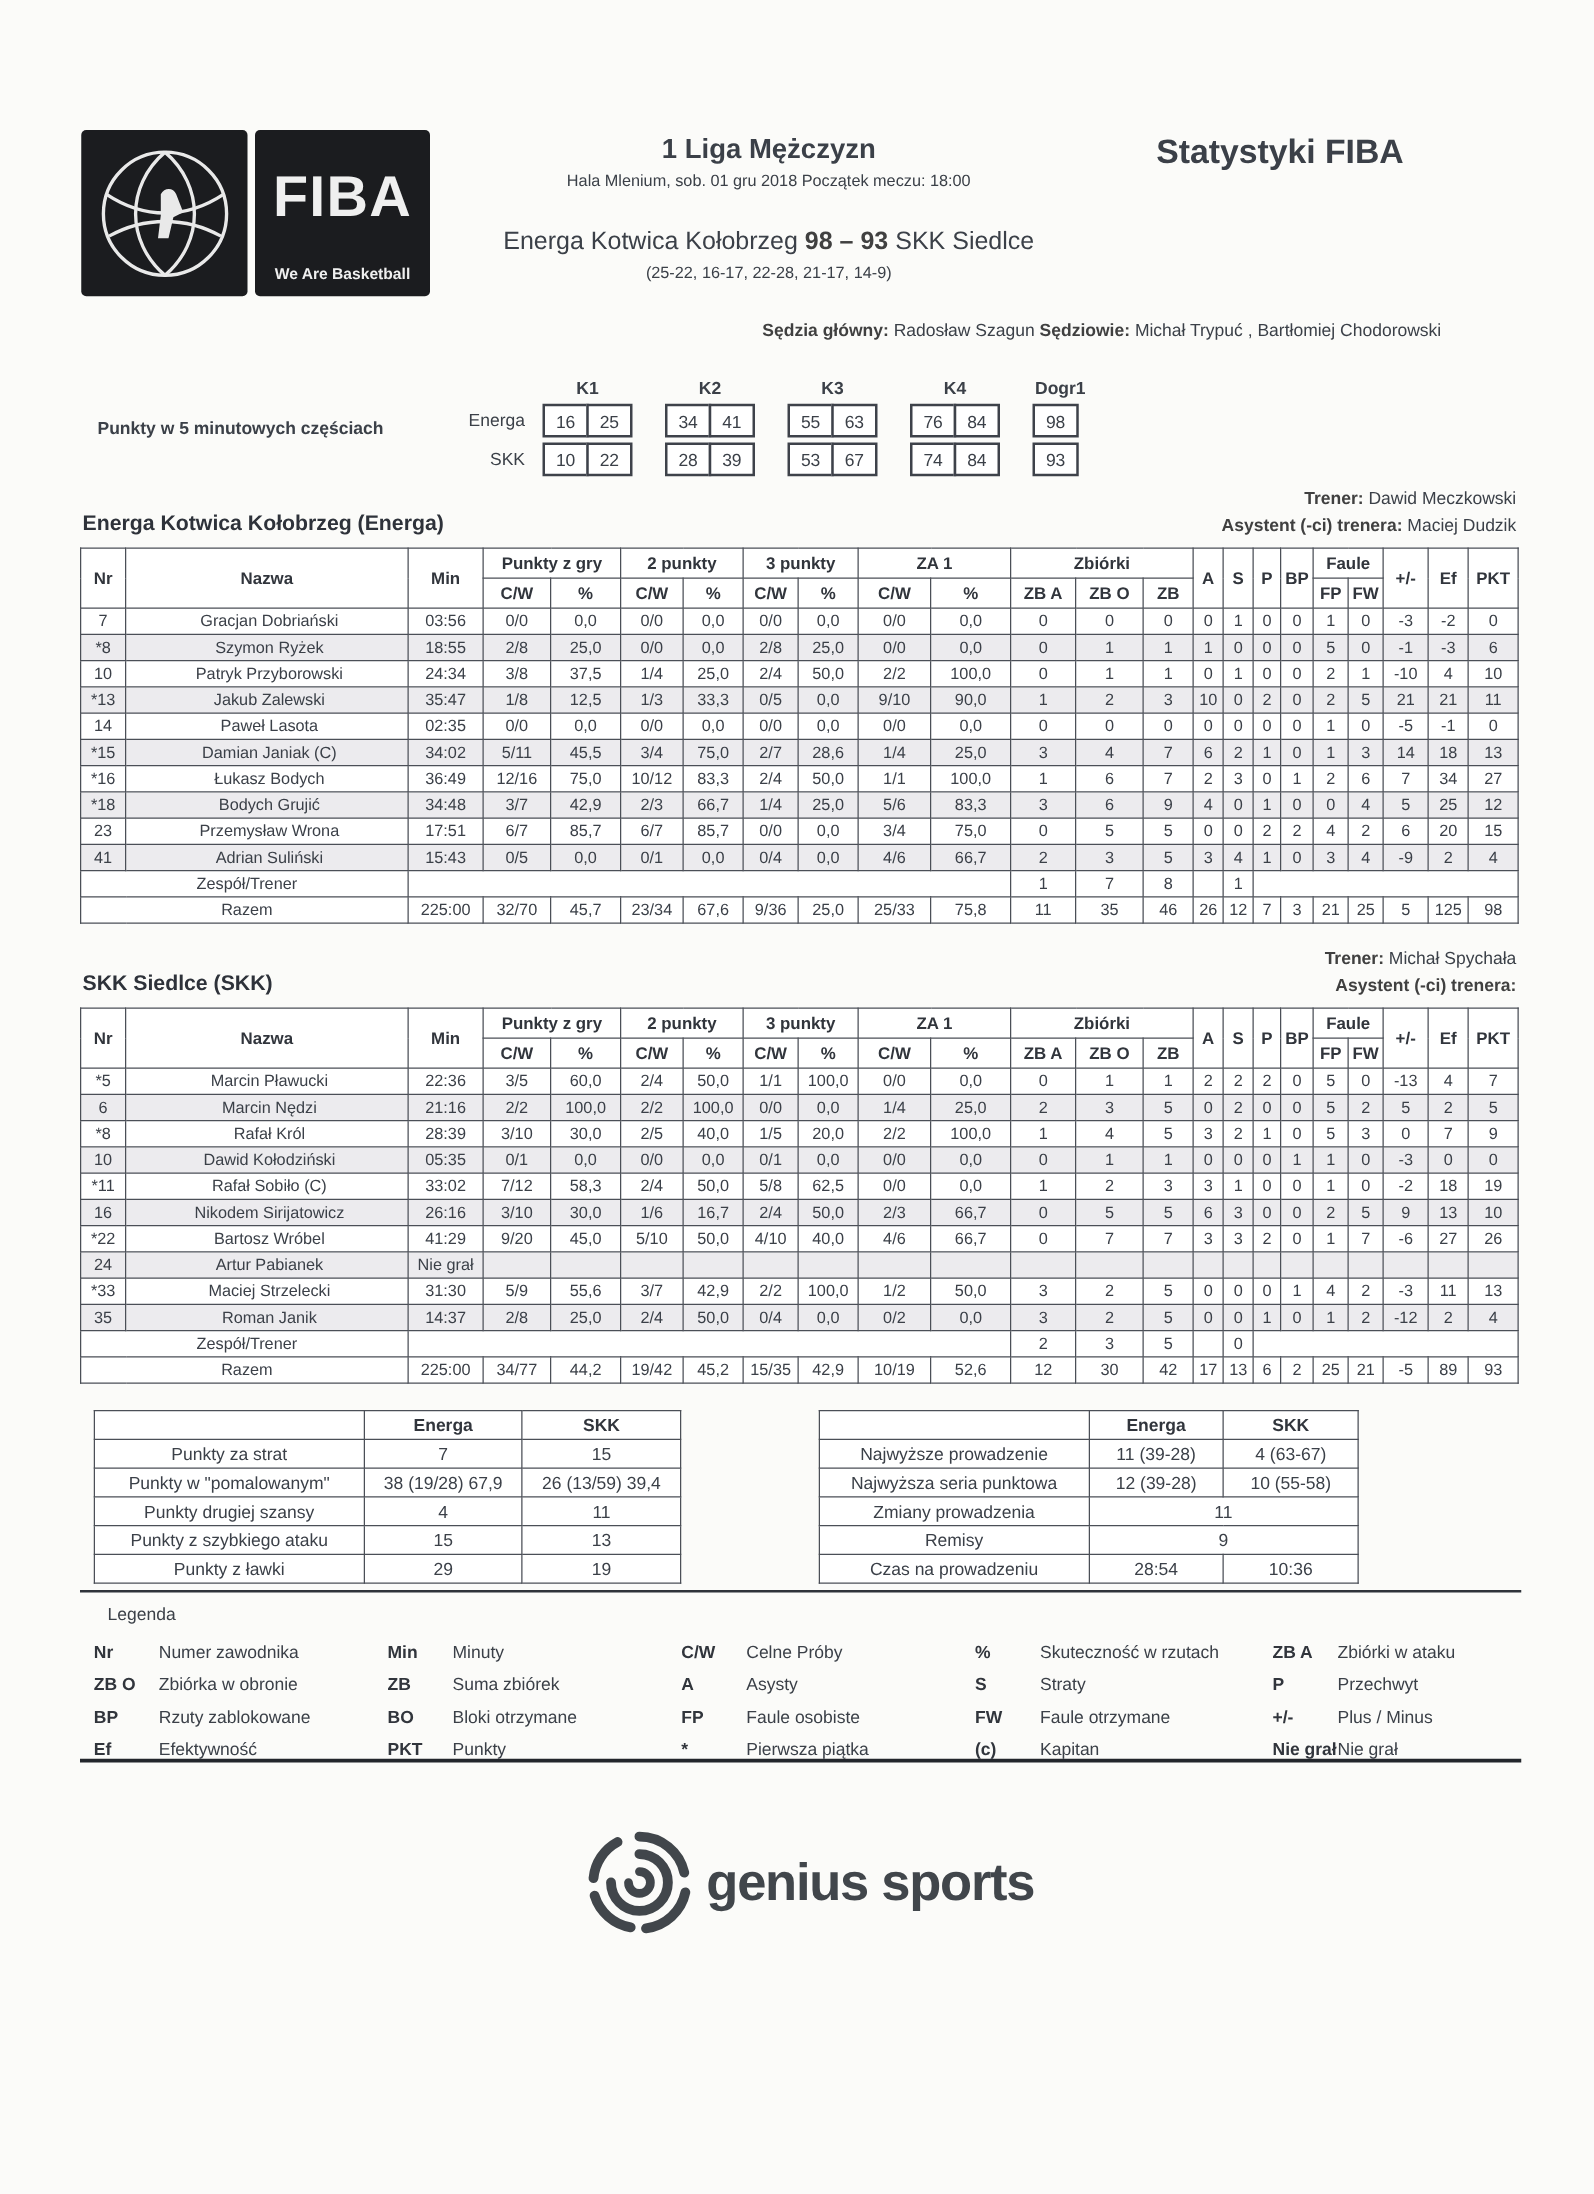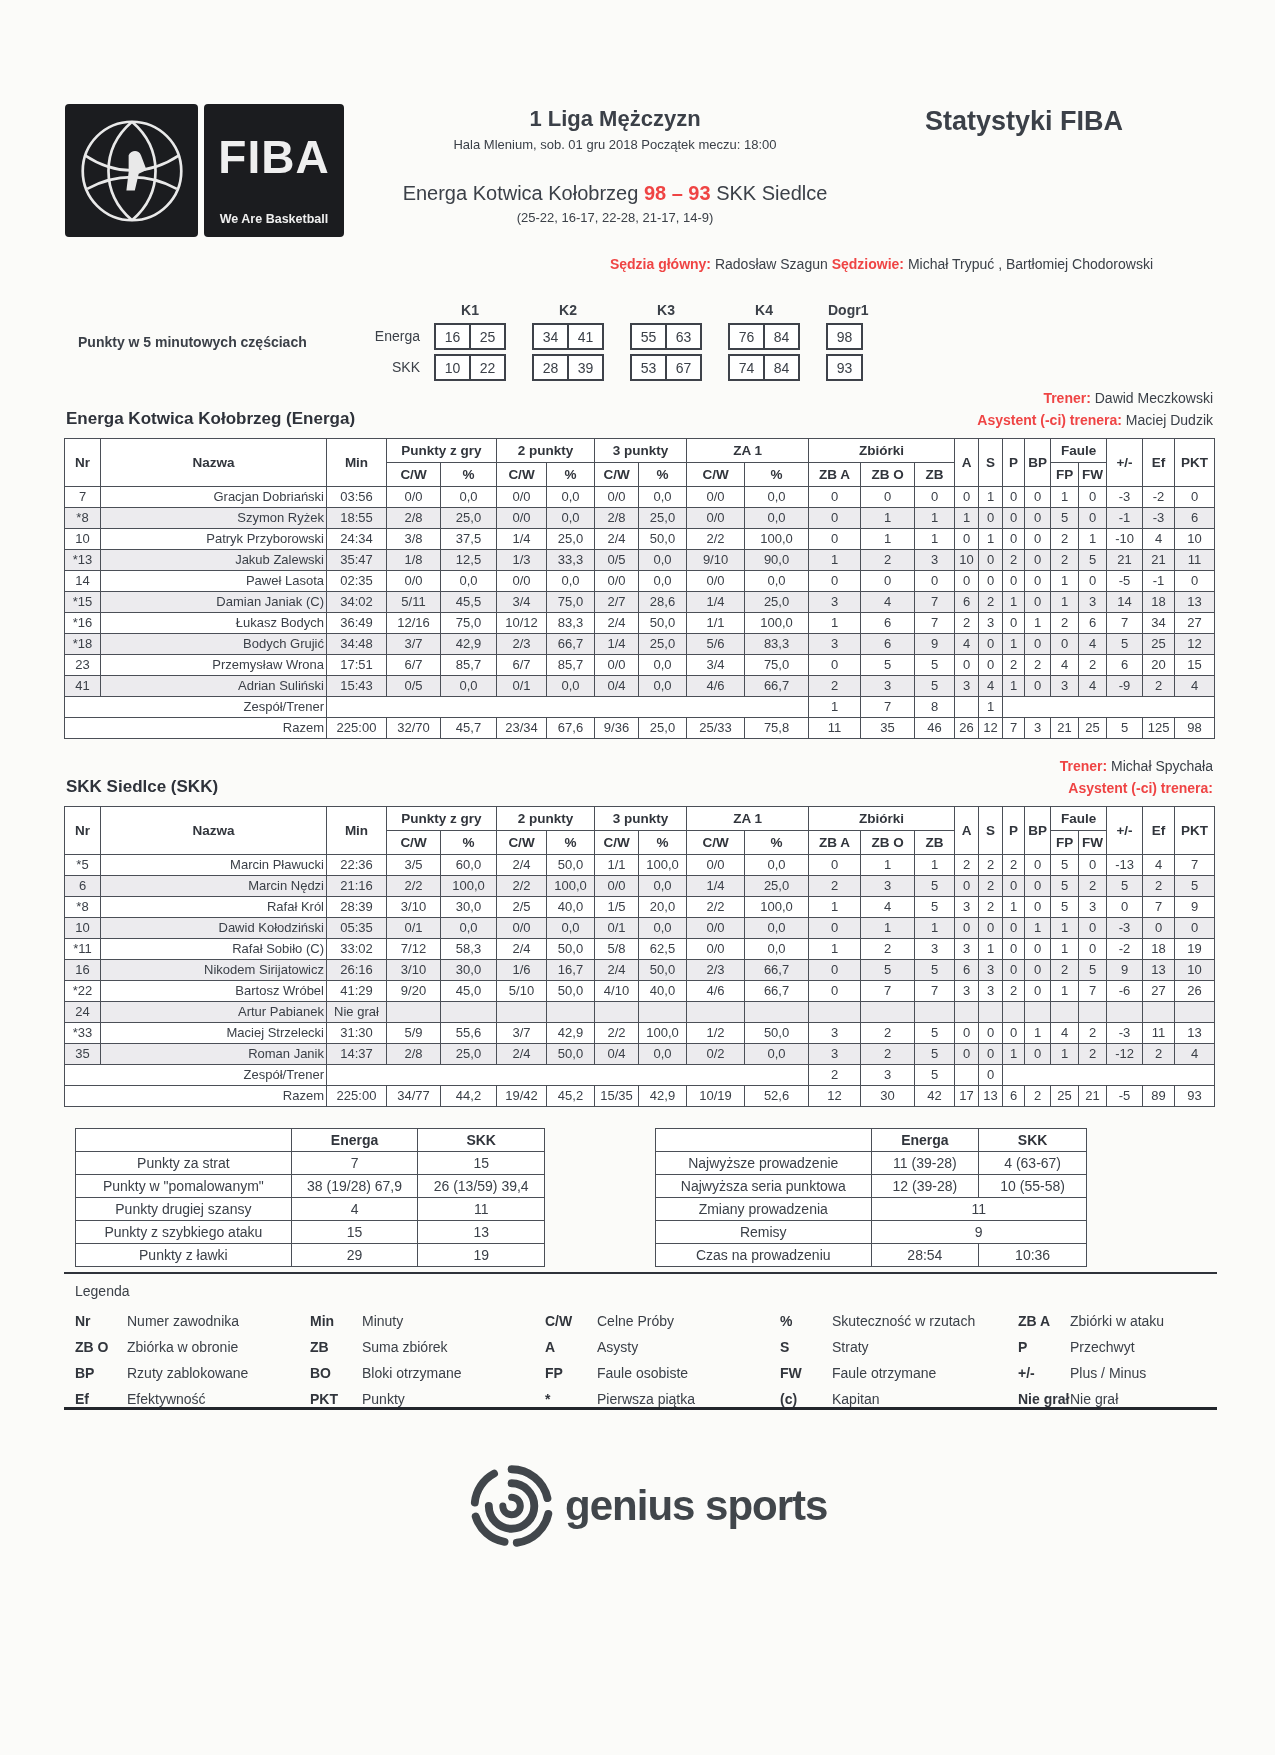--- a/index.html
+++ b/index.html
@@ -4,21 +4,21 @@
 <style>
   :root{
     --ink:#3b4048; --border:#4b4f57; --shade:#ecebee; --paper:#fbfbf9;
     --logo_bg:#1b1c1f; --brand:#41464b; --boxborder:#3e424a;
   }
   html,body{margin:0;padding:0;}
   body{
     width:1275px;height:1755px;position:relative;background:var(--paper);
     color:var(--ink);font-family:"Liberation Sans",sans-serif;overflow:hidden;
   }
-  b{color:#ef4444;}
+  b{color:#404040;}
   
   .fiba-logo{position:absolute;left:65px;top:104px;display:flex;gap:6px;}
   .fiba-ball{width:133px;height:133px;background:var(--logo_bg);border-radius:4px;
     display:flex;align-items:center;justify-content:center;}
   .fiba-block{width:140px;height:133px;background:var(--logo_bg);border-radius:4px;
     position:relative;color:#efefef;text-align:center;}
   .fiba-word{font-size:46px;font-weight:bold;letter-spacing:1px;padding-top:26px;}
   .fiba-tag{position:absolute;bottom:11px;width:100%;font-size:12.5px;font-weight:bold;}
   .hdr-center{position:absolute;left:330px;top:106px;width:570px;text-align:center;}
   .league{font-size:22px;font-weight:bold;}
@@ -47,37 +47,37 @@
   .team-title{position:absolute;left:66px;font-size:17px;font-weight:bold;color:#2e323a;margin:0;}
   .assist-line{position:absolute;right:62px;font-size:14px;}
   .coach-t0{top:390px;} .title-t0{top:409px;} .assist-t0{top:412px;}
   .coach-t1{top:758px;} .title-t1{top:777px;} .assist-t1{top:780px;}
   .tblmount{position:absolute;left:64px;}
   #boxscore-0{top:438px;} #boxscore-1{top:806px;}
   table.boxsc{border-collapse:collapse;table-layout:fixed;width:1150px;background:#fff;}
   table.boxsc th,table.boxsc td{border:1px solid var(--border);font-size:13px;text-align:center;
     padding:0 2px;height:20px;line-height:20px;overflow:hidden;white-space:nowrap;}
   table.boxsc thead th{height:23px;font-weight:bold;font-size:13.5px;color:#31353c;}
-  table.boxsc td.cell-name,table.boxsc td.lbl{text-align:right;padding-left:6px;}
+  table.boxsc td.cell-name,table.boxsc td.lbl{text-align:center;padding-left:6px;}
   table.boxsc tr.shade td{background:var(--shade);}
   
   .lowmount{position:absolute;top:1128px;}
   #lower-left{left:75px;}
   #lower-right{left:655px;}
   table.lt{border-collapse:collapse;background:#fff;}
   #lower-left table.lt{width:470px;}
   #lower-right table.lt{width:432px;}
   table.lt th,table.lt td{border:1px solid var(--border);font-size:14px;height:22px;
     line-height:22px;text-align:center;padding:0 6px;white-space:nowrap;}
   table.lt th{font-weight:bold;color:#31353c;}
   #lower-left td:first-child,#lower-left th:first-child{width:46%;}
   #lower-right td:first-child,#lower-right th:first-child{width:50%;}
   
   .rule-thin{position:absolute;left:64px;right:58px;top:1272px;border-top:2px solid #2f333a;}
-  .legend-title{position:absolute;left:75px;top:1283px;font-size:14px;}
+  .legend-title{position:absolute;left:86px;top:1283px;font-size:14px;}
   #legend-grid{position:absolute;left:75px;top:1308px;width:1145px;display:grid;
     grid-template-columns:235px 235px 235px 238px 1fr;}
   .lg-item{font-size:14px;line-height:26px;white-space:nowrap;}
   .lg-abbr{font-weight:bold;display:inline-block;min-width:52px;color:#31353c;}
   .rule-thick{position:absolute;left:64px;right:58px;top:1407px;border-top:3px solid #23262c;}
   
   .brand{position:absolute;top:1464px;left:50%;transform:translateX(-47%);
     display:flex;align-items:center;gap:12px;}
   .brand-text{font-size:42px;font-weight:bold;color:var(--brand);letter-spacing:-1px;}
 </style>

